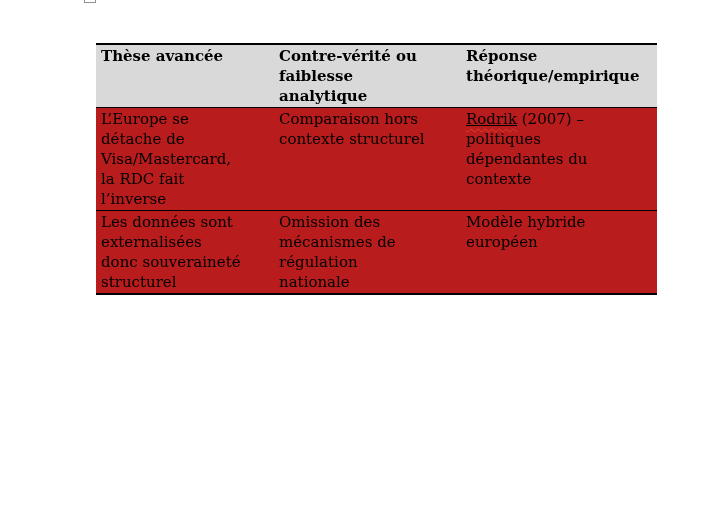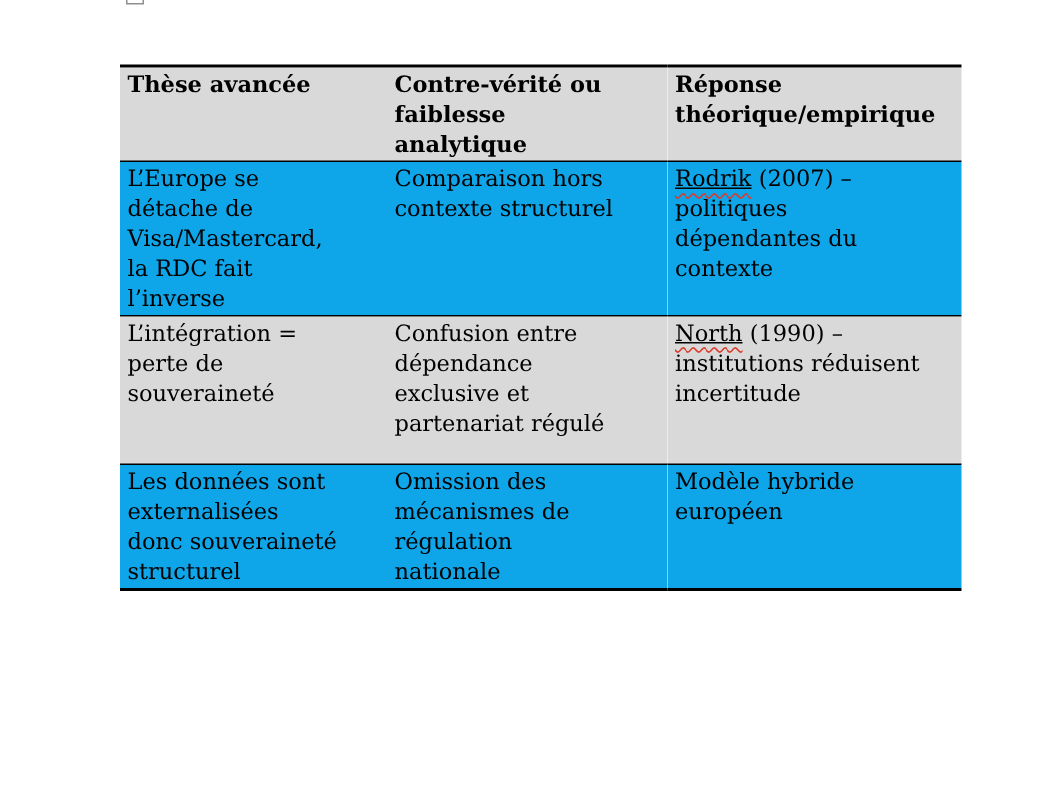--- a/index.html
+++ b/index.html
@@ -14,41 +14,41 @@
   .page { position:absolute; inset:0; background:#ffffff; }
 
   
   .handle {
     position:absolute; left:84px; top:-9px;
     width:12px; height:12px;
     border:1.5px solid #8f8f8f; background:#ffffff;
   }
 
   table.doc-table {
-    position:absolute; left:80px; top:43px;
+    position:absolute; left:96px; top:43px;
     width:561px;
     table-layout:fixed;
     border-collapse:collapse;
     border-top:2.5px solid #000;
     border-bottom:2.5px solid #000;
     font-size:15px; line-height:20px;
   }
   .doc-table th, .doc-table td {
     vertical-align:top;
     text-align:left;
     padding:1px 6px 1px 5px;
     white-space:pre-line;
     overflow:hidden;
   }
   .doc-table thead th {
     font-weight:bold;
     background:#d9d9d9;
     border-bottom:1.5px solid #000;
   }
-  .doc-table tbody td { border-bottom:1px solid #000; background:#0ea5e9; }
+  .doc-table tbody td { border-bottom:1px solid #000; background:#b91c1c; }
   .doc-table tbody tr:last-child td { border-bottom:none; }
   .doc-table tbody tr.shaded td { background:#d9d9d9; }
 
   tr.h-hdr { height:61px; }
   tr.h-r1 { height:98px; }
   tr.h-r2 { height:99px; }
   tr.h-r3 { height:77px; }
   tr.h-r4 { height:59px; }
   tr.h-r5 { height:61px; }
 
@@ -90,32 +90,20 @@
 Visa/Mastercard,
 la RDC fait
 l’inverse</td>
         <td>Comparaison hors
 contexte structurel</td>
         <td><span class="auth"><span class="sq">Rodrik</span></span><span> (2007) –
 politiques
 dépendantes du
 contexte</span></td>
       </tr>
-      <tr class="h-r2 shaded">
-        <td>L’intégration =
-perte de
-souveraineté</td>
-        <td>Confusion entre
-dépendance
-exclusive et
-partenariat régulé</td>
-        <td><span class="auth"><span class="sq">North</span></span><span> (1990) –
-institutions réduisent
-incertitude</span></td>
-      </tr>
       <tr class="h-r3">
         <td>Les données sont
 externalisées
 donc souveraineté
 structurel</td>
         <td>Omission des
 mécanismes de
 régulation
 nationale</td>
         <td>Modèle hybride

